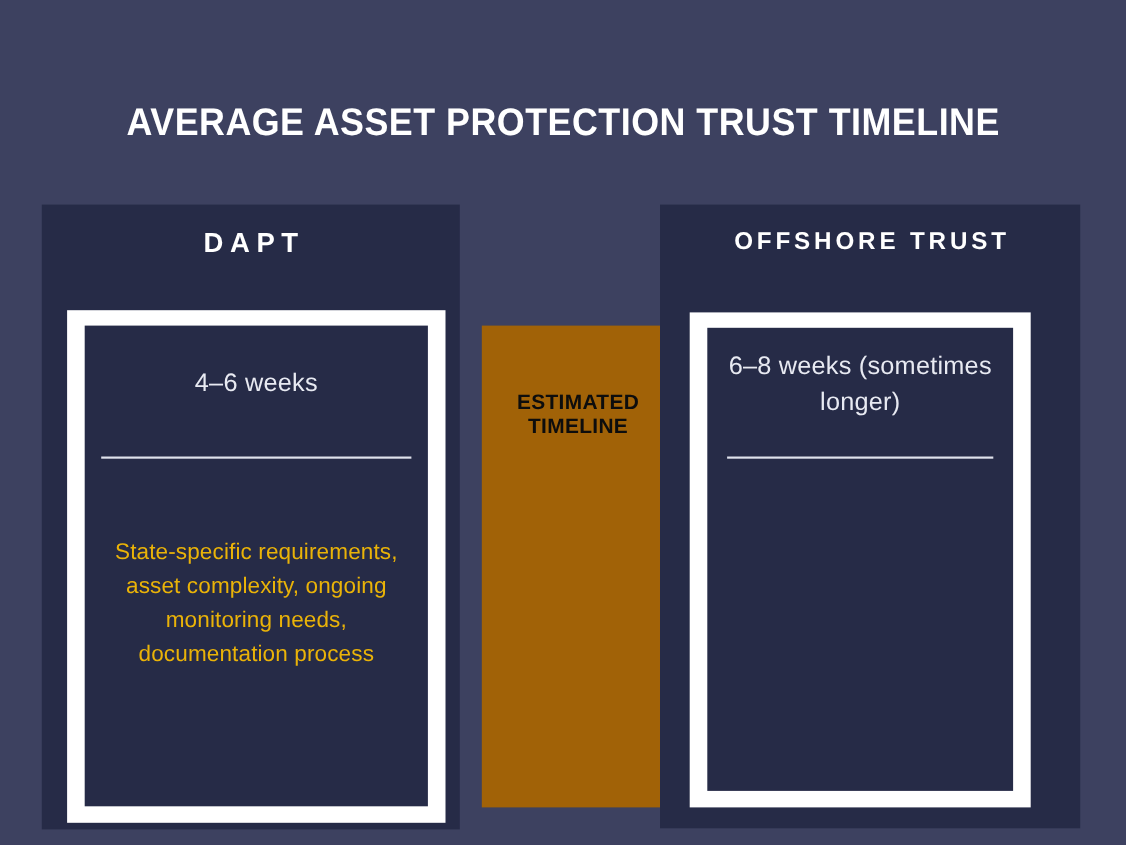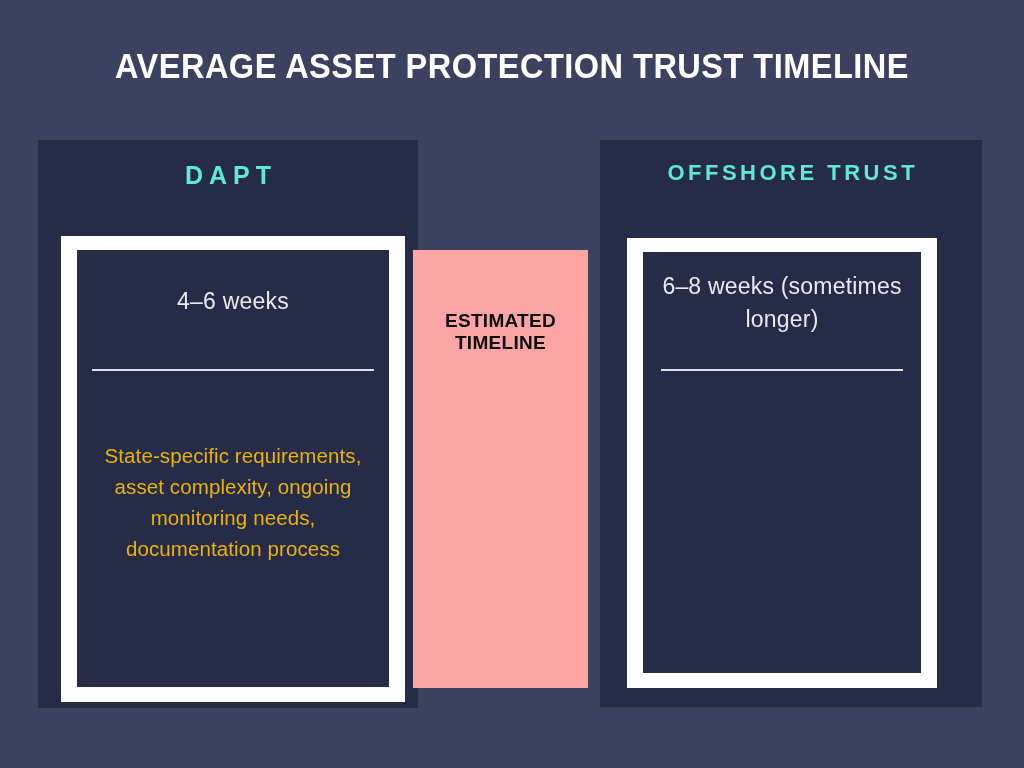--- a/index.html
+++ b/index.html
@@ -11,20 +11,21 @@
     height: 768px;
     background: #3d4160;
     font-family: "Liberation Sans", sans-serif;
     overflow: hidden;
     position: relative;
   }
 
   .infographic {
     position: absolute;
     inset: 0;
+    margin-top: 46px;
   }
 
   
   .title {
     position: absolute;
     left: 0;
     top: 46px;
     width: 1024px;
     text-align: center;
     color: #ffffff;
@@ -54,21 +55,21 @@
     top: 140px;
     width: 382px;
     height: 567px;
   }
 
   .col-head {
     position: absolute;
     left: 0;
     width: 100%;
     text-align: center;
-    color: #5eead4;
+    color: #ffffff;
     text-transform: uppercase;
     white-space: nowrap;
   }
   .col-left .col-head {
     top: 21px;
     font-size: 25px;
     font-weight: bold;
     letter-spacing: 6px;
     text-indent: 6px;
   }
@@ -146,25 +147,25 @@
     font-size: 20.5px;
     line-height: 1.52;
     letter-spacing: 0.1px;
   }
   .card-left-frame .card-factors { top: 190px; }
   .card-right-frame .card-factors { top: 185px; }
 
   
   .center-panel {
     position: absolute;
-    left: 413px;
+    left: 438px;
     top: 250px;
     width: 175px;
     height: 438px;
-    background: #fca5a5;
+    background: #a16207;
   }
   .center-label {
     position: absolute;
     left: 0;
     width: 100%;
     text-align: center;
     color: #0d0d0d;
     font-size: 19px;
     font-weight: bold;
     line-height: 1.17;

